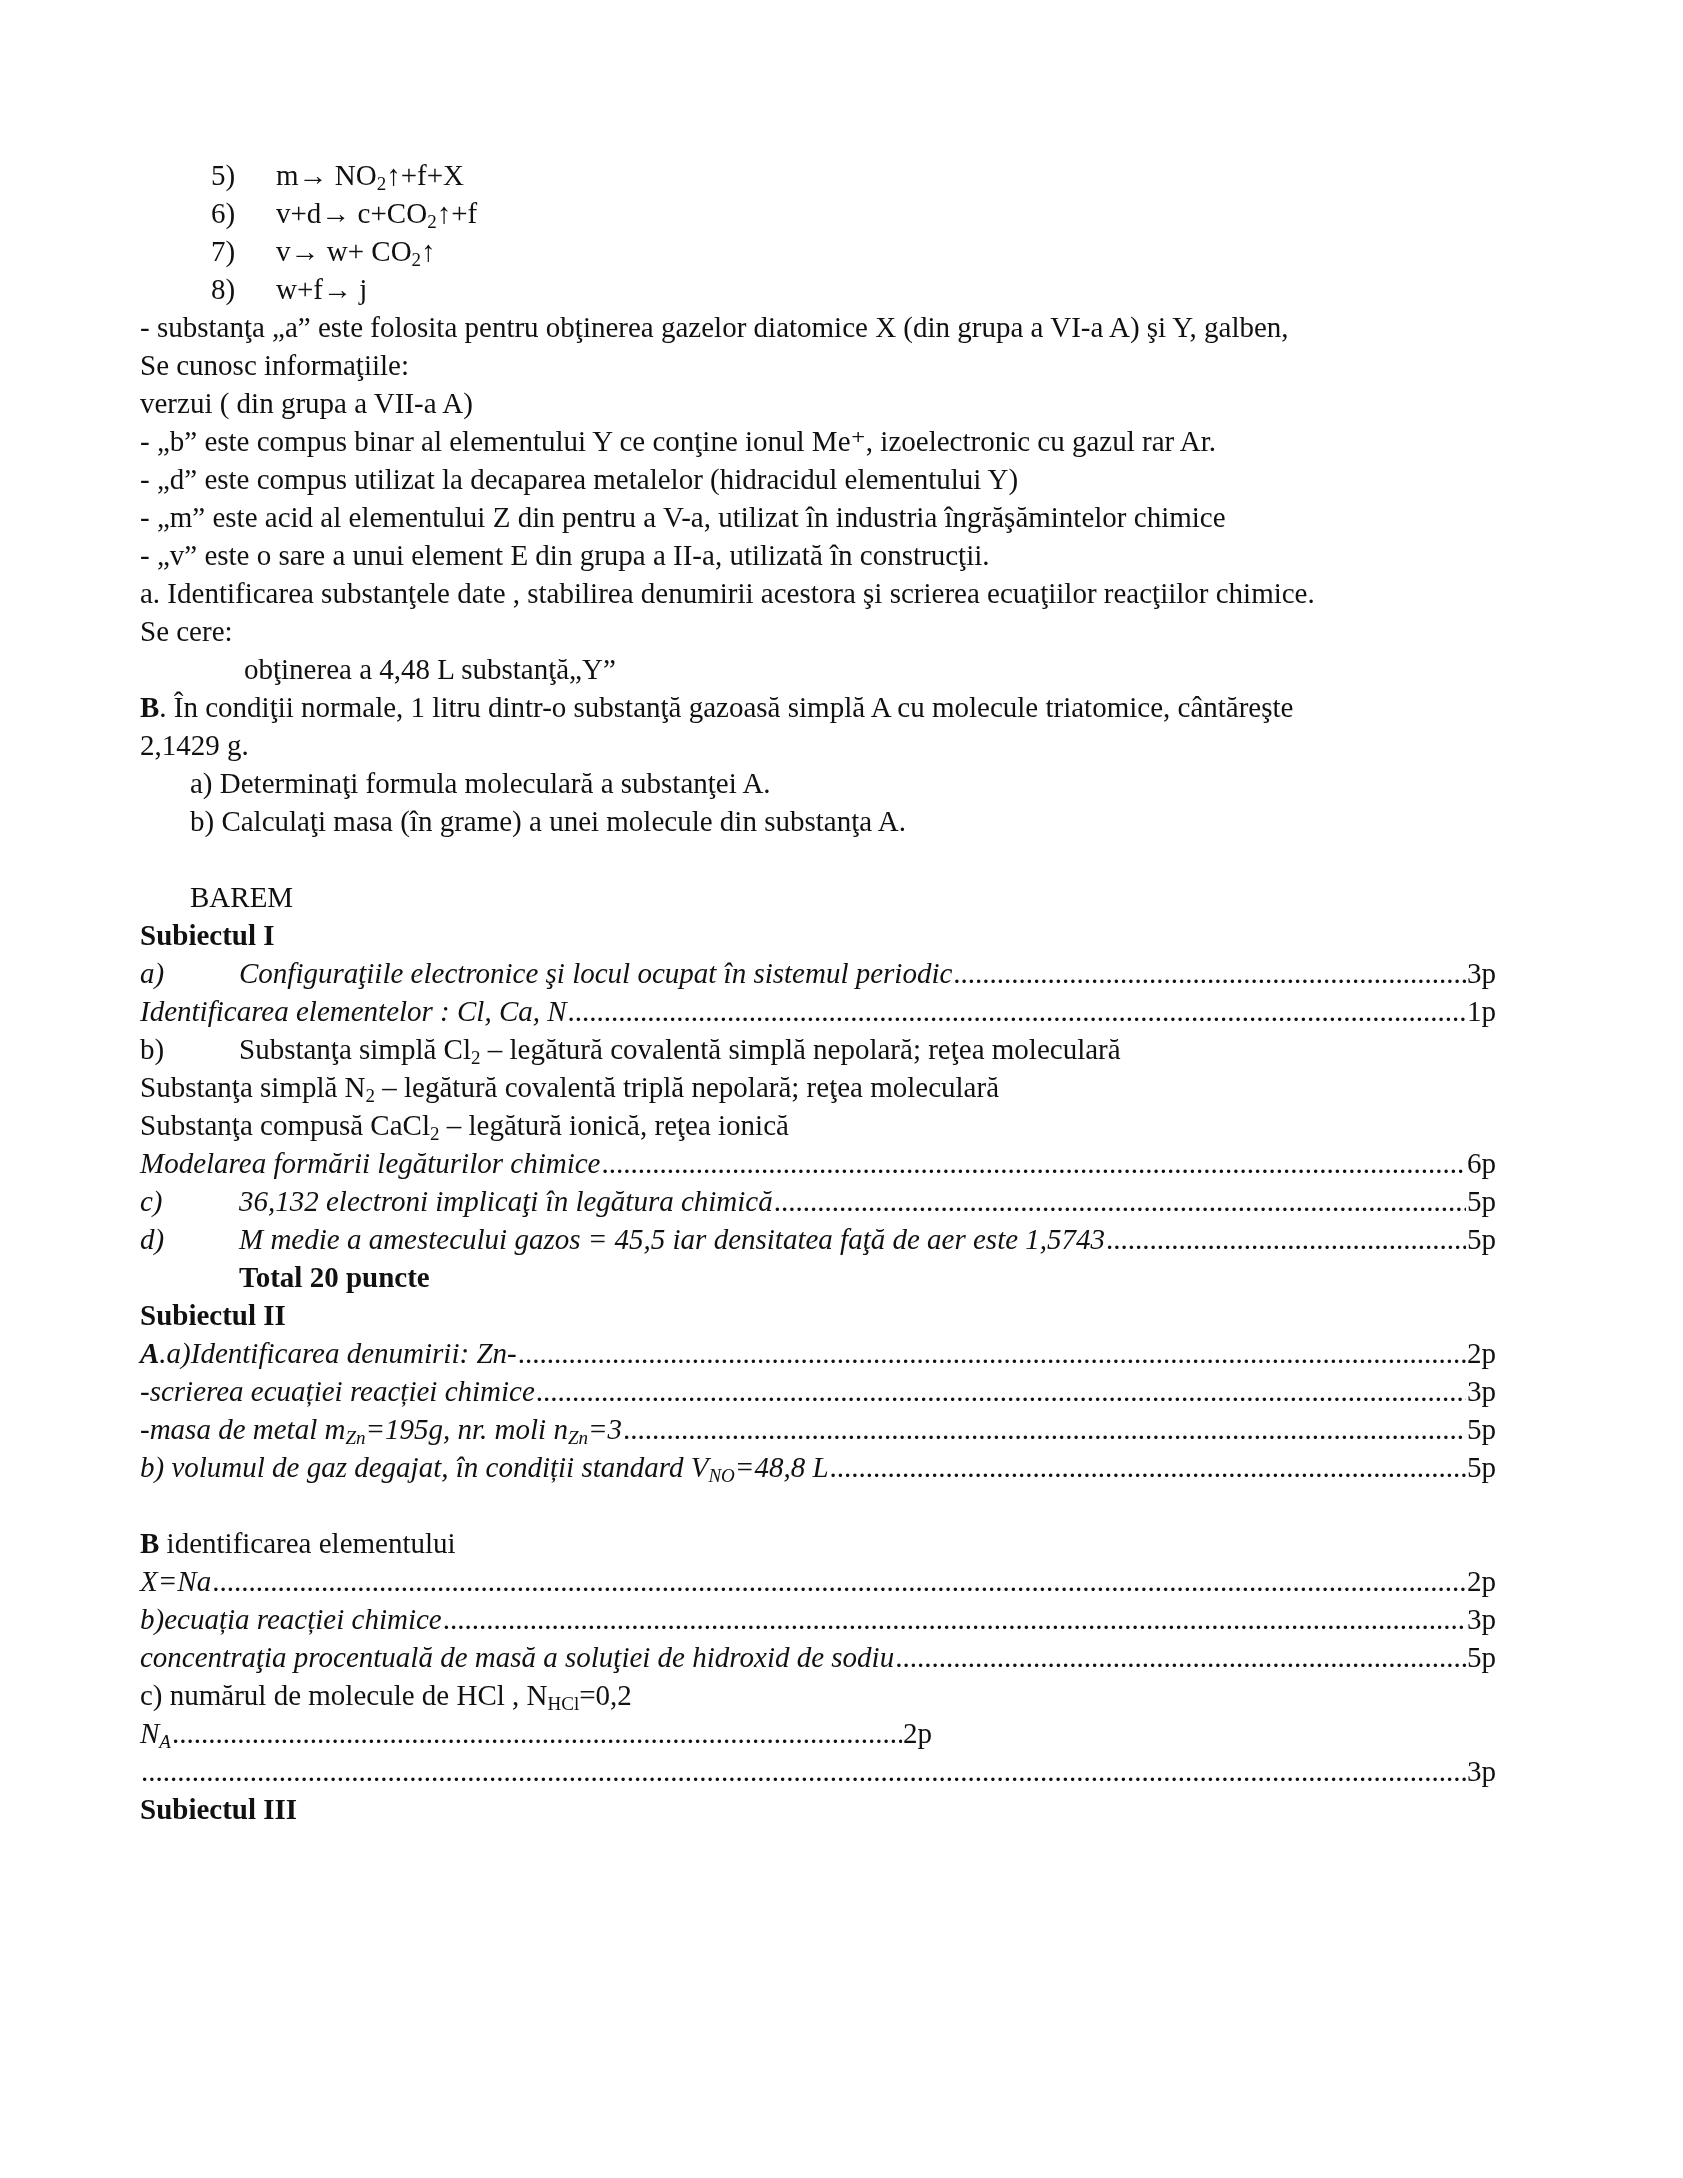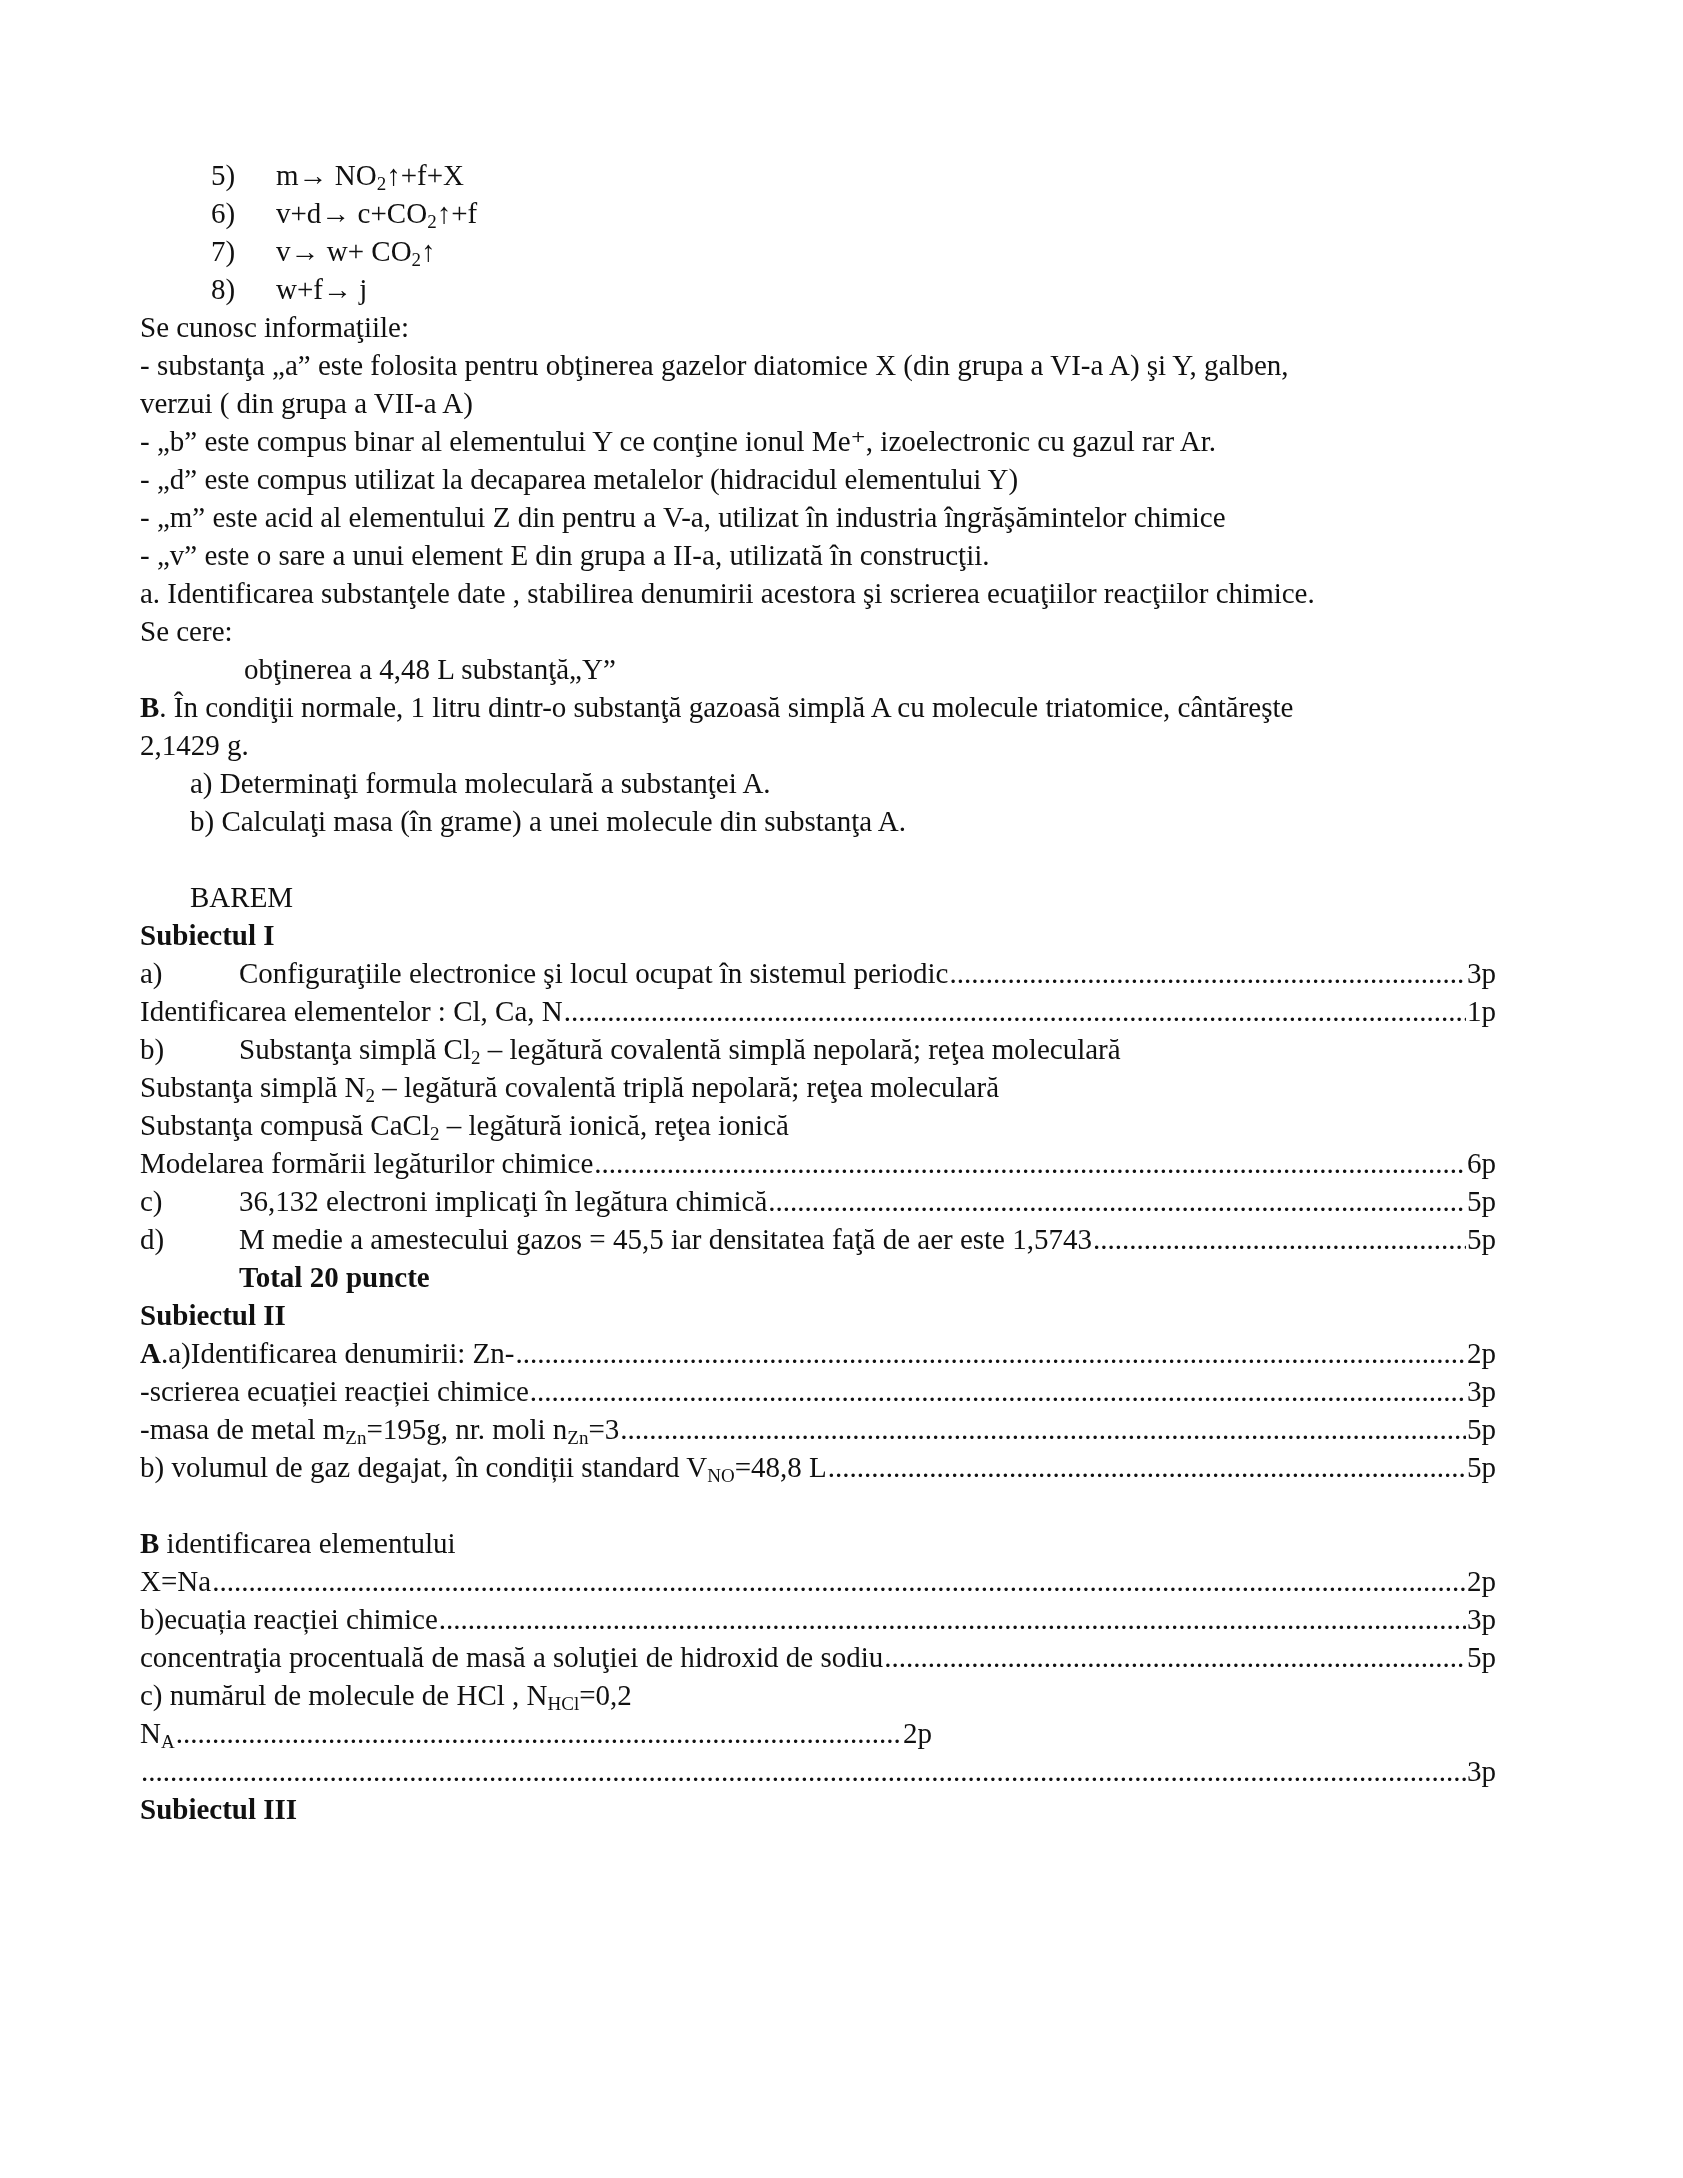--- a/index.html
+++ b/index.html
@@ -11,42 +11,42 @@
     .page { position: absolute; left: 140px; top: 156px; width: 1356px; }
     .line { height: 38px; line-height: 38px; white-space: nowrap; }
     .num { display: inline-block; width: 65px; text-align: left; }
     .eq-list { padding-left: 71px; }
     .indent1 { padding-left: 50px; }
     .indent2 { padding-left: 104px; }
     .b { font-weight: bold; }
     sub { font-size: 19px; vertical-align: -5px; line-height: 0; }
     sup { font-size: 19px; vertical-align: 10px; line-height: 0; }
     .leader { display: flex; align-items: baseline; }
-    .leader .lbl { white-space: nowrap; }
+    .leader .lbl { white-space: nowrap; font-style: italic; }
     .leader .dots { flex: 1; overflow: hidden; white-space: nowrap; letter-spacing: 0px; margin: 0 1px; }
     .leader .pts { white-space: nowrap; }
     .tab { display: inline-block; width: 99px; }
     .spacer { height: 38px; }
     .short { width: 792px; }
   </style>
 </head>
 <body>
 
 <div class="page">
 
   <div class="eq-list">
     <div class="line"><span class="num">5)</span><span>m→ NO<sub>2</sub>↑+f+X</span></div>
     <div class="line"><span class="num">6)</span><span>v+d→ c+CO<sub>2</sub>↑+f</span></div>
     <div class="line"><span class="num">7)</span><span>v→ w+ CO<sub>2</sub>↑</span></div>
     <div class="line"><span class="num">8)</span><span>w+f→ j</span></div>
   </div>
 
   <div>
+    <div class="line">- substanţa „a” este folosita pentru obţinerea gazelor diatomice X  (din grupa a VI-a A) şi Y, galben,</div>
     <div class="line">Se cunosc informaţiile:</div>
-    <div class="line">- substanţa „a” este folosita pentru obţinerea gazelor diatomice X  (din grupa a VI-a A) şi Y, galben,</div>
     <div class="line">verzui ( din grupa a VII-a A)</div>
     <div class="line">- „b” este compus binar al elementului Y ce conţine ionul Me⁺, izoelectronic cu gazul rar Ar.</div>
     <div class="line">- „d” este compus utilizat la decaparea metalelor (hidracidul elementului Y)</div>
     <div class="line">- „m” este acid al elementului Z din pentru a V-a, utilizat în industria îngrăşămintelor chimice</div>
     <div class="line">- „v” este o sare a unui element E din grupa a II-a, utilizată în construcţii.</div>
   </div>
 
   <div>
     <div class="line">a.  Identificarea  substanţele date , stabilirea  denumirii acestora şi scrierea ecuaţiilor reacţiilor chimice.</div>
     <div class="line">Se cere:</div>

